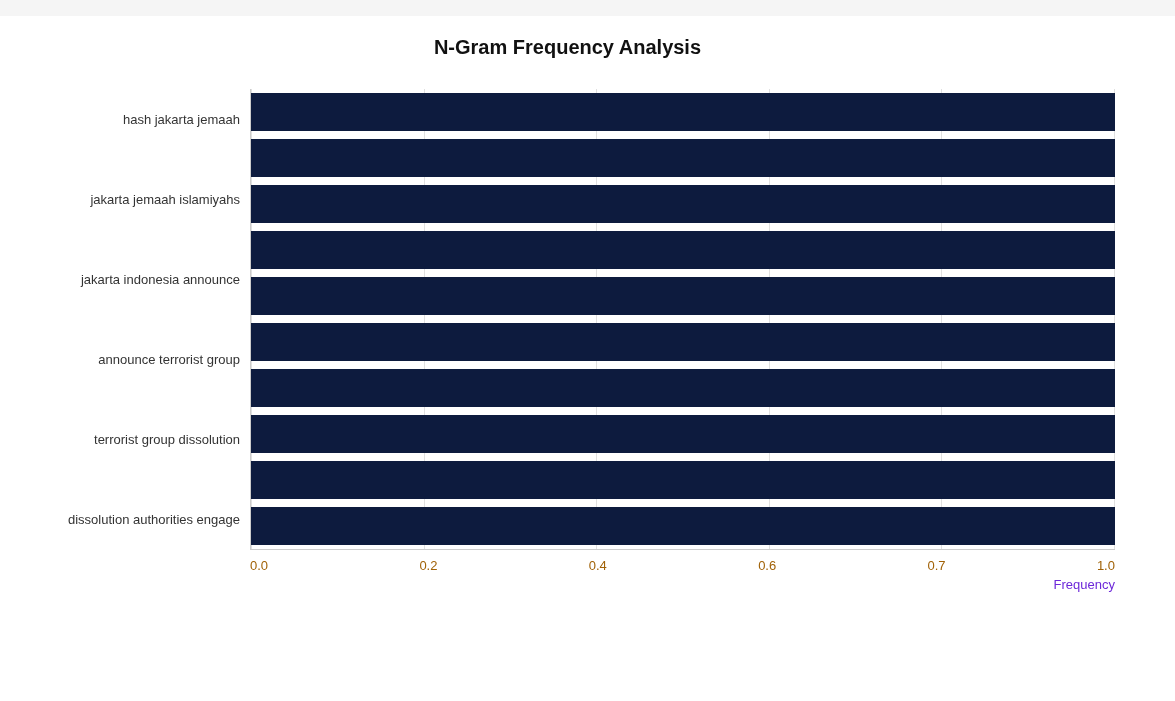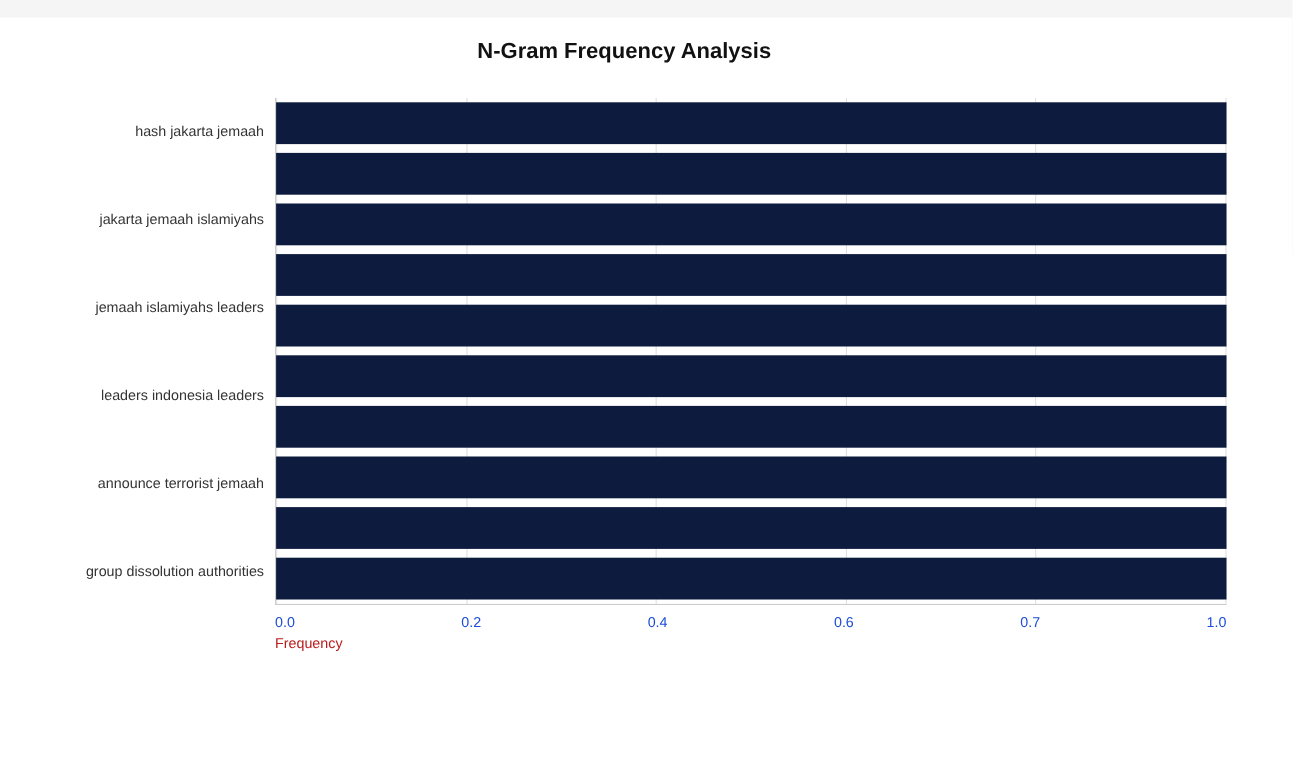--- a/index.html
+++ b/index.html
@@ -92,45 +92,45 @@
     }
     .x-axis-labels {
       display: flex;
       margin-left: 230px;
       justify-content: space-between;
       padding: 8px 0 4px 0;
       border-top: none;
     }
     .x-label {
       font-size: 13px;
-      color: #1d4ed8;
+      color: #a16207;
       text-align: center;
     }
     .x-axis-title {
-      text-align: left;
+      text-align: right;
       font-size: 13px;
-      color: #b91c1c;
+      color: #6d28d9;
       margin-left: 230px;
     }
   </style>
 </head>
 <body>
 
 <div class="chart-container">
   <div class="chart-title">N-Gram Frequency Analysis</div>
 
   <div class="chart-area">
     <div class="bars-section">
       <div class="y-labels" id="y-labels-container">
           <div class="y-label">hash jakarta jemaah</div>
           <div class="y-label">jakarta jemaah islamiyahs</div>
-          <div class="y-label">jemaah islamiyahs leaders</div>
-          <div class="y-label">leaders indonesia leaders</div>
-          <div class="y-label">announce terrorist jemaah</div>
-          <div class="y-label">group dissolution authorities</div>
+          <div class="y-label">jakarta indonesia announce</div>
+          <div class="y-label">announce terrorist group</div>
+          <div class="y-label">terrorist group dissolution</div>
+          <div class="y-label">dissolution authorities engage</div>
         </div>
       <div class="bars-wrapper" id="bars-wrapper">
         <div class="grid-lines" id="grid-lines-container">
             <div class="grid-line"></div>
             <div class="grid-line"></div>
             <div class="grid-line"></div>
             <div class="grid-line"></div>
             <div class="grid-line"></div>
             <div class="grid-line"></div>
           </div>

